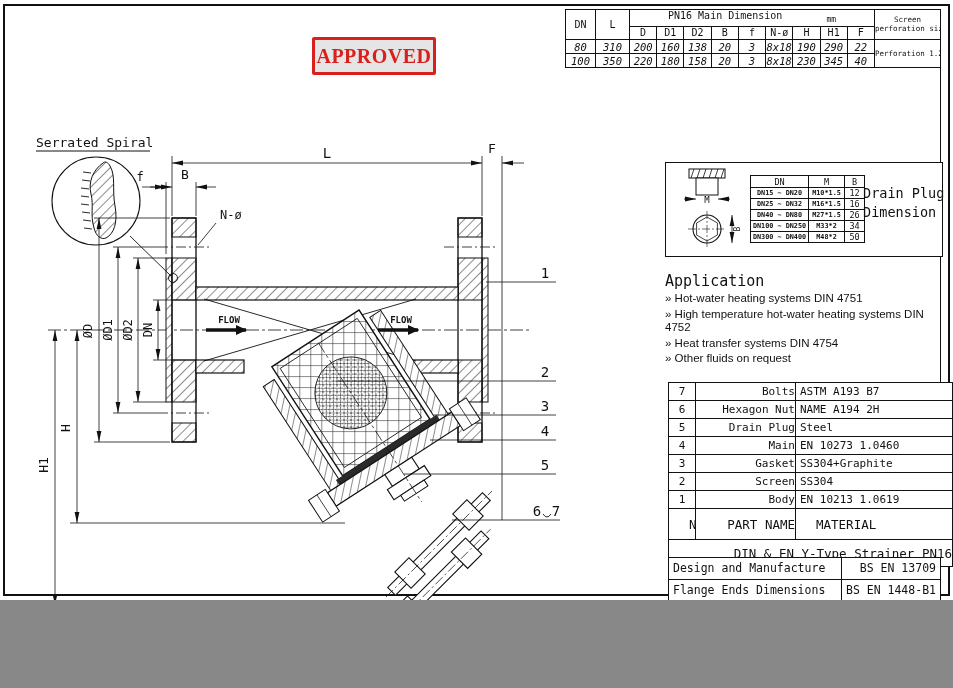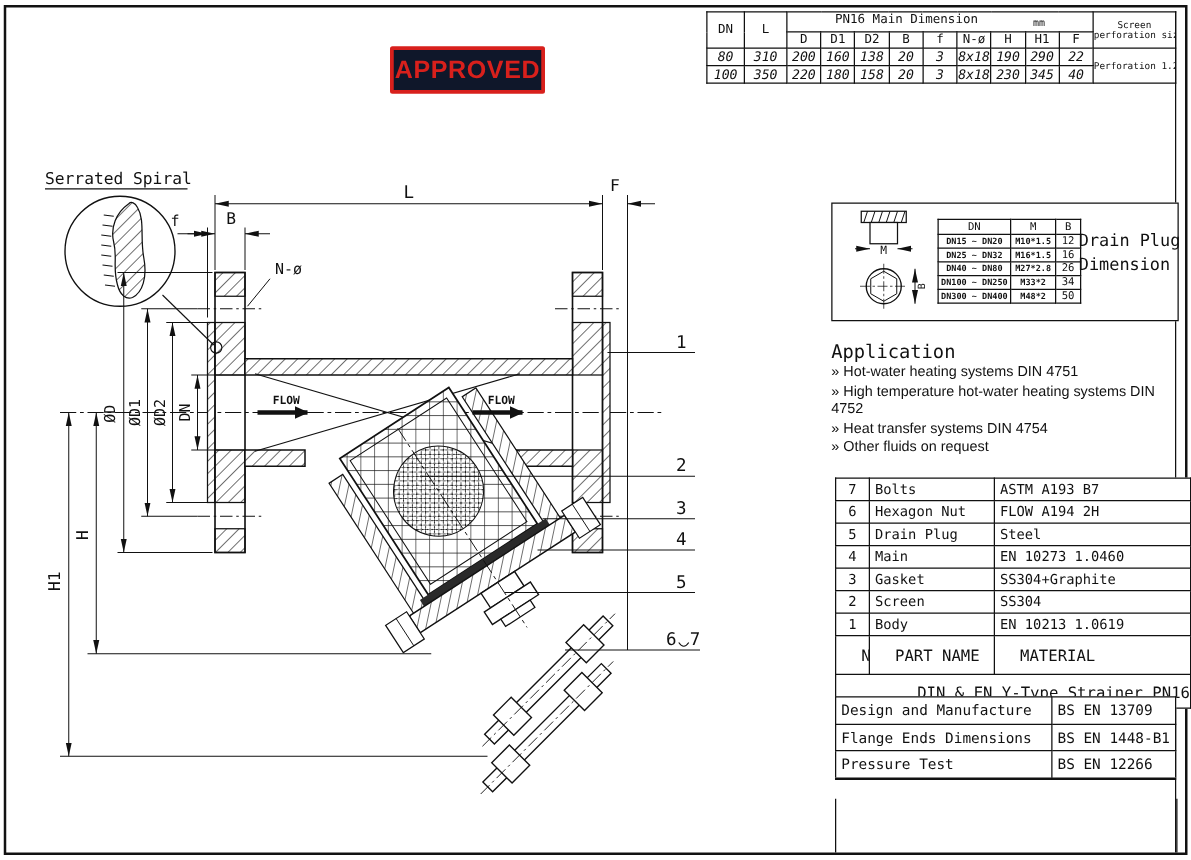--- a/index.html
+++ b/index.html
@@ -1,63 +1,63 @@
 <!DOCTYPE html>
 <html><head>
 <meta charset="utf-8">
 <style>
   html,body{margin:0;padding:0;background:#888;}
-  .sheet{position:relative;width:953px;height:688px;background:#ffffff;overflow:hidden;
+  .sheet{position:relative;width:953px;height:600px;background:#ffffff;overflow:hidden;
          font-family:"DejaVu Sans Mono",monospace;color:#111;}
   .sheet-border{position:absolute;left:3px;top:4px;right:3px;bottom:4px;border:2px solid #111;}
   .vline-right{position:absolute;left:940px;top:9px;height:673px;border-left:1px solid #111;}
 
   
   table.maindim{position:absolute;left:565px;top:9px;width:376px;border-collapse:collapse;table-layout:fixed;}
   table.maindim td{border:1px solid #111;padding:0;text-align:center;font-size:10.5px;line-height:12px;height:12px;overflow:hidden;white-space:nowrap;}
   table.maindim td.hd{font-size:10px;}
   table.maindim td.datacell{height:13px;font-style:italic;}
   table.maindim td.screenhd{font-size:7.5px;line-height:8.5px;}
   table.maindim td.perf{font-size:7.5px;}
   .unit{font-size:8px;vertical-align:-3px;padding-left:44px;}
 
   
   .stamp{position:absolute;left:312px;top:37px;width:118px;height:32px;border:3px solid #d8201c;
-         border-radius:2px;color:#d8201c;font-family:Liberation Sans, sans-serif;font-weight:bold;
-         font-size:20px;text-align:center;line-height:32px;letter-spacing:.5px;background:#0f172a;}
+         border-radius:2px;color:#d8201c;font-family:Liberation Serif, serif;font-weight:bold;
+         font-size:20px;text-align:center;line-height:32px;letter-spacing:.5px;background:#e5e5e5;}
 
   
   .drainbox{position:absolute;left:665px;top:162px;width:276px;height:93px;border:1.5px solid #111;background:#fff;}
   table.draintab{position:absolute;left:84px;top:12px;border-collapse:collapse;table-layout:fixed;}
   table.draintab td{border:1px solid #111;padding:0;text-align:center;white-space:nowrap;overflow:hidden;}
   table.draintab td.dncol{width:57px;font-size:6.8px;font-weight:bold;height:10px;}
   table.draintab td.mcol{width:35px;font-size:6.8px;font-weight:bold;}
   table.draintab td.bcol{width:19px;font-size:8.5px;}
   table.draintab td.dhead{font-size:8.5px;font-weight:normal;height:11px;}
   .draintitle{position:absolute;left:197px;top:21px;font-size:13.5px;line-height:19px;white-space:nowrap;}
 
   
   .application{position:absolute;left:665px;top:272px;width:276px;}
   .application .apptitle{font-size:15px;font-family:"DejaVu Sans Mono",monospace;}
   .application .appitem{font-family:"Liberation Sans",sans-serif;font-size:11.5px;line-height:13.5px;margin-top:2px;}
 
   
   table.parts{position:absolute;left:668px;top:382px;width:273px;border-collapse:collapse;table-layout:fixed;background:#fff;}
   table.parts td{border:1px solid #111;padding:0 0 0 4px;font-size:11px;height:17px;white-space:nowrap;overflow:hidden;}
   table.parts td.no{width:26px;text-align:center;padding:0;}
-  table.parts td.pname{width:95px;}
+  table.parts td.pname{width:95px;text-align:right;}
   table.parts td.pmat{width:152px;}
   table.parts td.phead{font-size:12.5px;height:30px;padding-left:20px;}
   table.parts td.ptitle{font-size:12.5px;height:26px;text-align:right;padding:0;}
 
   
   table.standards{position:absolute;left:668px;top:557px;width:273px;border-collapse:collapse;background:#fff;}
   table.standards td{border:1px solid #111;font-size:11.5px;height:20.5px;padding:0 4px;white-space:nowrap;overflow:hidden;}
   table.standards td.slabel{width:178px;}
-  table.standards td.sval{}
+  table.standards td.sval{text-align:right;}
   table.standards{border-bottom:2px solid #111;padding-left:48px;}
   .emptycell{position:absolute;left:668px;top:639px;width:272px;height:43px;border-left:1px solid #111;border-right:1px solid #111;}
 
   
   svg text{font-family:"DejaVu Sans Mono",monospace;fill:#111;}
   .drawingsvg{position:absolute;left:20px;top:110px;}
 </style>
 </head>
 <body>
 
@@ -329,21 +329,21 @@
             <td class="mcol">M10*1.5</td>
             <td class="bcol">12</td>
           </tr>
       <tr>
             <td class="dncol">DN25 ~ DN32</td>
             <td class="mcol">M16*1.5</td>
             <td class="bcol">16</td>
           </tr>
       <tr>
             <td class="dncol">DN40 ~ DN80</td>
-            <td class="mcol">M27*2.8</td>
+            <td class="mcol">M27*1.5</td>
             <td class="bcol">26</td>
           </tr>
       <tr>
             <td class="dncol">DN100 ~ DN250</td>
             <td class="mcol">M33*2</td>
             <td class="bcol">34</td>
           </tr>
       <tr>
             <td class="dncol">DN300 ~ DN400</td>
             <td class="mcol">M48*2</td>
@@ -368,21 +368,21 @@
   <table class="parts">
     <tbody>
         <tr>
           <td class="no">7</td>
           <td class="pname">Bolts</td>
           <td class="pmat">ASTM A193 B7</td>
         </tr>
     <tr>
           <td class="no">6</td>
           <td class="pname">Hexagon Nut</td>
-          <td class="pmat">FLOW A194 2H</td>
+          <td class="pmat">NAME A194 2H</td>
         </tr>
     <tr>
           <td class="no">5</td>
           <td class="pname">Drain Plug</td>
           <td class="pmat">Steel</td>
         </tr>
     <tr>
           <td class="no">4</td>
           <td class="pname">Main</td>
           <td class="pmat">EN 10273 1.0460</td>

